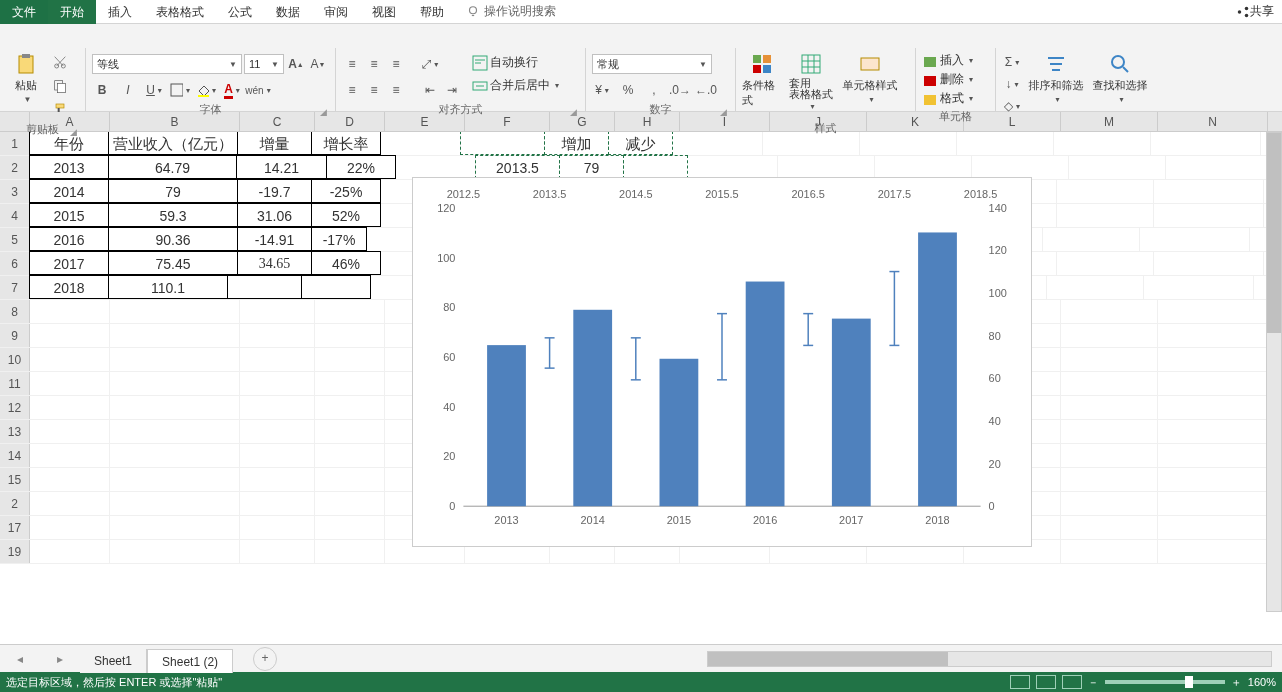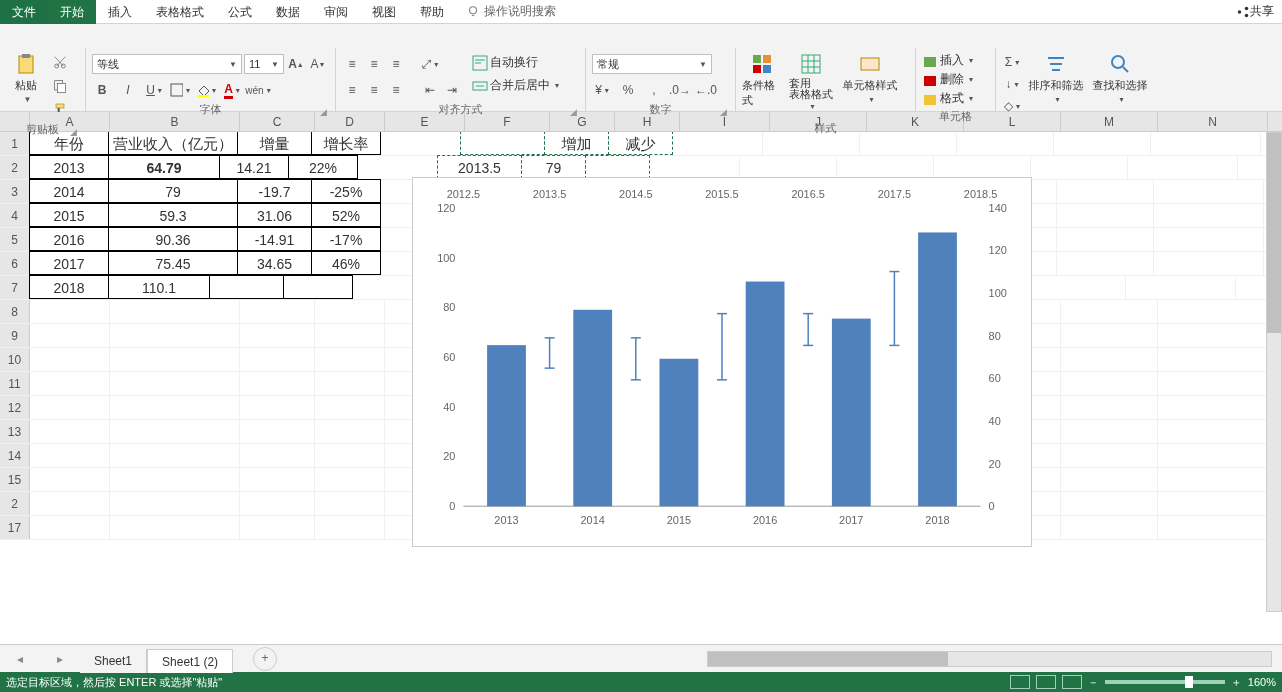--- a/index.html
+++ b/index.html
@@ -363,22 +363,22 @@
         <div class="cell" style="width: 90px;"></div>
         <div class="cell" style="width: 97px;"></div>
         <div class="cell" style="width: 97px;"></div>
         <div class="cell" style="width: 97px;"></div>
         <div class="cell" style="width: 97px;"></div>
         <div class="cell" style="width: 110px;"></div>
       </div>
       <div class="gridrow">
         <div class="rowhdr">2</div>
         <div class="cell b" style="width: 80px;">2013</div>
-        <div class="cell b" style="width: 112px; font-weight: bold;">64.79</div>
-        <div class="cell b" style="width: 70px;">14.21</div>
+        <div class="cell b" style="width: 129px;">64.79</div>
+        <div class="cell b" style="width: 91px;">14.21</div>
         <div class="cell b" style="width: 70px;">22%</div>
         <div class="cell" style="width: 80px;"></div>
         <div class="cell marq" style="width: 85px;">2013.5</div>
         <div class="cell marq" style="width: 65px;">79</div>
         <div class="cell marq" style="width: 65px;"></div>
         <div class="cell" style="width: 90px;"></div>
         <div class="cell" style="width: 97px;"></div>
         <div class="cell" style="width: 97px;"></div>
         <div class="cell" style="width: 97px;"></div>
         <div class="cell" style="width: 97px;"></div>
@@ -416,53 +416,53 @@
         <div class="cell" style="width: 97px;"></div>
         <div class="cell" style="width: 97px;"></div>
         <div class="cell" style="width: 97px;"></div>
         <div class="cell" style="width: 110px;"></div>
       </div>
       <div class="gridrow">
         <div class="rowhdr">5</div>
         <div class="cell b" style="width: 80px;">2016</div>
         <div class="cell b" style="width: 130px;">90.36</div>
         <div class="cell b" style="width: 75px;">-14.91</div>
-        <div class="cell b" style="width: 70px;">-17%</div>
+        <div class="cell b" style="width: 56px;">-17%</div>
         <div class="cell" style="width: 80px;"></div>
         <div class="cell" style="width: 85px;"></div>
         <div class="cell" style="width: 65px;"></div>
         <div class="cell" style="width: 65px;"></div>
         <div class="cell" style="width: 90px;"></div>
         <div class="cell" style="width: 97px;"></div>
         <div class="cell" style="width: 97px;"></div>
         <div class="cell" style="width: 97px;"></div>
         <div class="cell" style="width: 97px;"></div>
         <div class="cell" style="width: 110px;"></div>
       </div>
       <div class="gridrow">
         <div class="rowhdr">6</div>
         <div class="cell b" style="width: 80px;">2017</div>
         <div class="cell b" style="width: 130px;">75.45</div>
-        <div class="cell b" style="width: 75px;">34.65</div>
+        <div class="cell b" style="width: 75px; font-family: Liberation Serif, serif;">34.65</div>
         <div class="cell b" style="width: 70px;">46%</div>
         <div class="cell" style="width: 80px;"></div>
         <div class="cell" style="width: 85px;"></div>
         <div class="cell" style="width: 65px;"></div>
         <div class="cell" style="width: 65px;"></div>
         <div class="cell" style="width: 90px;"></div>
         <div class="cell" style="width: 97px;"></div>
         <div class="cell" style="width: 97px;"></div>
         <div class="cell" style="width: 97px;"></div>
         <div class="cell" style="width: 97px;"></div>
         <div class="cell" style="width: 110px;"></div>
       </div>
       <div class="gridrow">
         <div class="rowhdr">7</div>
         <div class="cell b" style="width: 80px;">2018</div>
-        <div class="cell b" style="width: 102px;">110.1</div>
+        <div class="cell b" style="width: 120px;">110.1</div>
         <div class="cell b" style="width: 75px;"></div>
         <div class="cell b" style="width: 70px;"></div>
         <div class="cell" style="width: 80px;"></div>
         <div class="cell" style="width: 85px;"></div>
         <div class="cell" style="width: 65px;"></div>
         <div class="cell" style="width: 65px;"></div>
         <div class="cell" style="width: 90px;"></div>
         <div class="cell" style="width: 97px;"></div>
         <div class="cell" style="width: 97px;"></div>
         <div class="cell" style="width: 97px;"></div>
@@ -617,20 +617,37 @@
         <div class="cell" style="width: 65px;"></div>
         <div class="cell" style="width: 90px;"></div>
         <div class="cell" style="width: 97px;"></div>
         <div class="cell" style="width: 97px;"></div>
         <div class="cell" style="width: 97px;"></div>
         <div class="cell" style="width: 97px;"></div>
         <div class="cell" style="width: 110px;"></div>
       </div>
       <div class="gridrow">
         <div class="rowhdr">17</div>
+        <div class="cell" style="width: 80px;"></div>
+        <div class="cell" style="width: 130px;"></div>
+        <div class="cell" style="width: 75px;"></div>
+        <div class="cell" style="width: 70px;"></div>
+        <div class="cell" style="width: 80px;"></div>
+        <div class="cell" style="width: 85px;"></div>
+        <div class="cell" style="width: 65px;"></div>
+        <div class="cell" style="width: 65px;"></div>
+        <div class="cell" style="width: 90px;"></div>
+        <div class="cell" style="width: 97px;"></div>
+        <div class="cell" style="width: 97px;"></div>
+        <div class="cell" style="width: 97px;"></div>
+        <div class="cell" style="width: 97px;"></div>
+        <div class="cell" style="width: 110px;"></div>
+      </div>
+      <div class="gridrow">
+        <div class="rowhdr">19</div>
         <div class="cell" style="width: 80px;"></div>
         <div class="cell" style="width: 130px;"></div>
         <div class="cell" style="width: 75px;"></div>
         <div class="cell" style="width: 70px;"></div>
         <div class="cell" style="width: 80px;"></div>
         <div class="cell" style="width: 85px;"></div>
         <div class="cell" style="width: 65px;"></div>
         <div class="cell" style="width: 65px;"></div>
         <div class="cell" style="width: 90px;"></div>
         <div class="cell" style="width: 97px;"></div>

